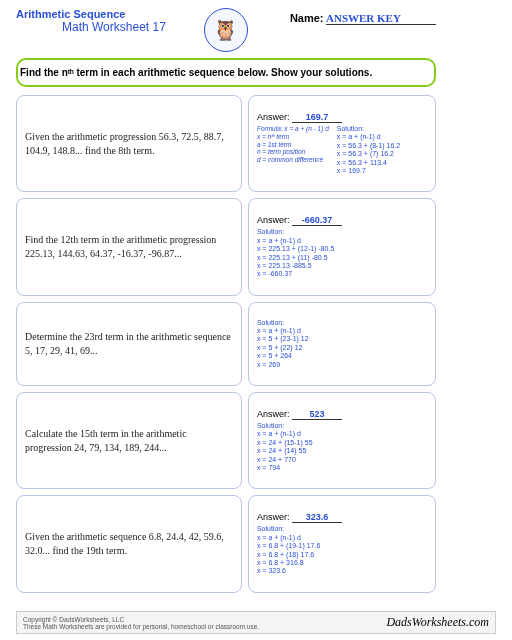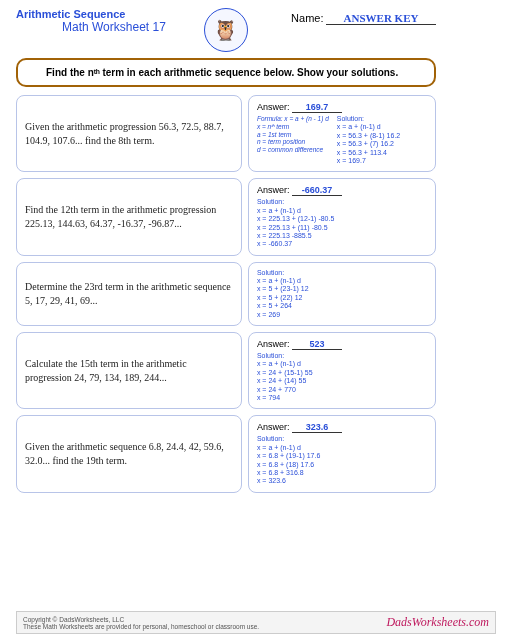--- a/index.html
+++ b/index.html
@@ -5,35 +5,35 @@
   * { box-sizing: border-box; margin: 0; padding: 0; }
   body { font-family: Georgia, serif; background: #fff; width: 512px; height: 640px; position: relative; font-size: 10px; }
   .page { width: 452px; padding: 8px 16px; }
   .header { display: flex; align-items: flex-start; margin-bottom: 6px; }
   .header-left { flex: 1; }
   .title { color: #2a4fd8; font-size: 11px; font-weight: bold; font-family: Arial, sans-serif; }
   .subtitle { color: #2a4fd8; font-size: 12px; font-family: Arial, sans-serif; margin-left: 46px; }
   .header-center { width: 60px; display: flex; justify-content: center; }
   .logo-circle { width: 44px; height: 44px; border: 1px solid #2a4fd8; border-radius: 50%; display: flex; align-items: center; justify-content: center; font-size: 20px; background: #f5f7ff; }
   .header-right { flex: 1; text-align: right; padding-top: 4px; }
-  .name-label { font-size: 11px; font-family: Arial, sans-serif; }
-  .name-line { display: inline-block; border-bottom: 1px solid #333; min-width: 110px; color: #2a4fd8; font-weight: bold; font-size: 11px; text-align: center; }
-  .instruction-box { border: 2px solid #a16207; border-radius: 10px; padding: 7px 28px; margin-bottom: 8px; font-size: 10px; font-family: Arial, sans-serif; }
+  .name-label { font-size: 11px; font-family: Arial, sans-serif; font-weight: bold; }
+  .name-line { display: inline-block; border-bottom: 1px solid #333; min-width: 110px; color: #2a4fd8; font-weight: bold; font-size: 11px; text-align: left; }
+  .instruction-box { border: 2px solid #84cc16; border-radius: 10px; padding: 7px 2px; margin-bottom: 8px; font-size: 10px; font-family: Arial, sans-serif; }
   .rows { display: flex; flex-direction: column; gap: 6px; }
   .row { display: flex; gap: 6px; }
-  .qbox, .abox { border: 1.5px solid #b8c4e8; border-radius: 8px; padding: 6px 8px; }
+  .qbox, .abox { border: 1.5px solid #b8c4e8; border-radius: 8px; padding: 16px 8px; }
   .qbox { flex: 1.1; font-size: 10px; line-height: 1.4; color: #222; display: flex; align-items: center; }
   .abox { flex: 0.9; font-size: 7px; color: #2a4fd8; font-family: Arial, sans-serif; }
   .answer-line { font-size: 9px; color: #000; margin-bottom: 2px; }
   .answer-val { color: #2a4fd8; font-weight: bold; border-bottom: 1px solid #333; display: inline-block; min-width: 50px; text-align: center; padding: 0 4px; }
   .sol-text { white-space: pre-line; line-height: 1.2; font-size: 7px; }
   .formula-block { display: flex; gap: 8px; }
   .formula-left { font-style: italic; font-size: 6.5px; line-height: 1.2; white-space: pre-line; }
   .footer { position: absolute; bottom: 6px; left: 16px; right: 16px; border: 1px solid #ccc; background: #f4f4f4; padding: 3px 6px; font-size: 6.5px; color: #555; font-family: Arial, sans-serif; display: flex; justify-content: space-between; align-items: center; }
-  .brand { font-family: 'Brush Script MT', cursive; font-size: 12px; color: #be185d; font-style: italic; }
+  .brand { font-family: 'Brush Script MT', cursive; font-size: 12px; color: #000000; font-style: italic; }
 </style>
 </head>
 <body>
 
 <div class="page">
   <div class="header">
     <div class="header-left">
       <div class="title">Arithmetic Sequence</div>
       <div class="subtitle">Math Worksheet 17</div>
     </div>
@@ -47,21 +47,21 @@
   </div>
 
   <div class="instruction-box">
     <b>Find the nᵗʰ term in each arithmetic sequence below.  Show your solutions.</b>
   </div>
 
   <div class="rows">
 
     <div class="row">
       <div class="qbox">
-          <span>Given the arithmetic progression 56.3, 72.5, 88.7, 104.9, 107.6... find the 8th term.</span>
+          <span>Given the arithmetic progression 56.3, 72.5, 88.7, 104.9, 148.8... find the 8th term.</span>
         </div>
       <div class="abox">
         <div class="answer-line"><span>Answer:</span> <span class="answer-val">169.7</span></div>
         <div class="formula-block">
           <div class="formula-left">Formula:  x = a + (n - 1) d
 x = nᵗʰ term
 a = 1st term
 n = term position
 d = common difference</div>
           <div class="sol-text">Solution:

